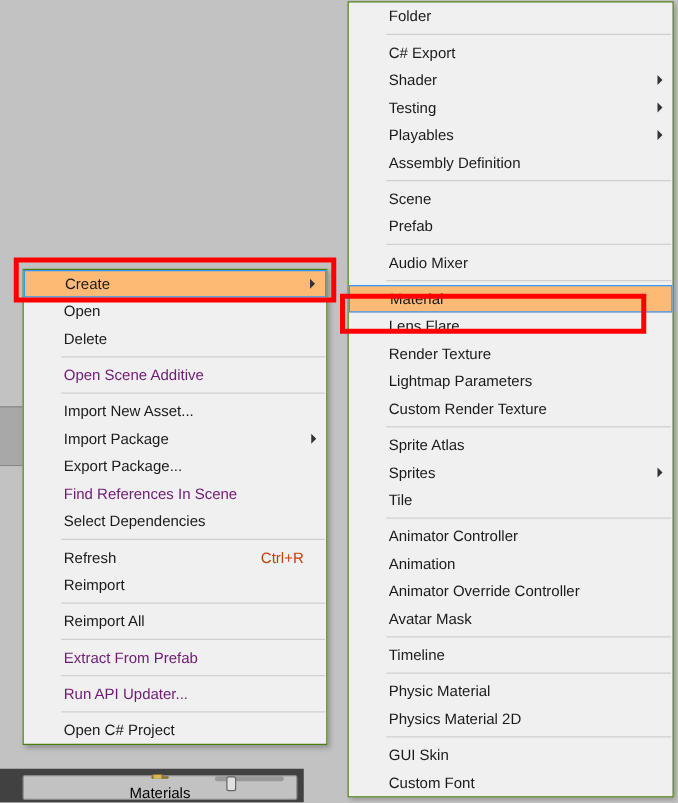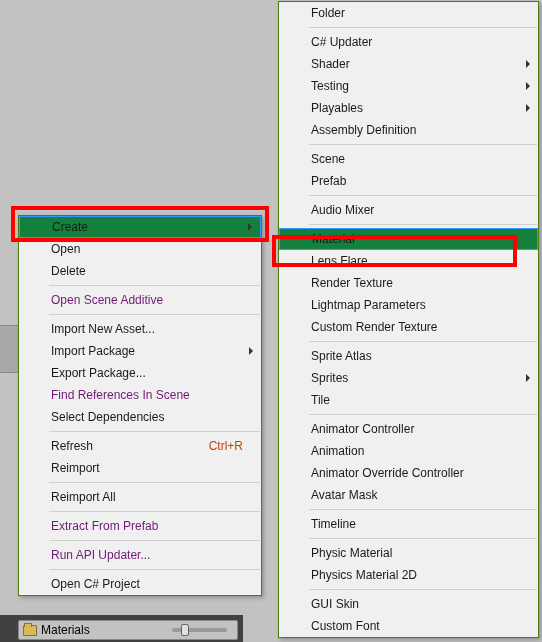--- a/index.html
+++ b/index.html
@@ -42,20 +42,21 @@
     position: absolute;
     left: 18px; top: 620px;
     width: 220px; height: 20px;
     background: #c2c2c2;
     border: 1px solid #888;
     border-radius: 2px;
     display: flex;
     align-items: center;
     padding: 0 4px;
     gap: 4px;
+    flex-direction: column;
   }
   .folder-glyph {
     width: 14px; height: 11px;
     background: #d9b85a;
     border: 1px solid #8a7030;
     border-radius: 1px;
     position: relative;
   }
   .folder-glyph::before {
     content: "";
@@ -103,21 +104,21 @@
     align-items: center;
     justify-content: space-between;
     height: 22px;
     padding: 0 30px 0 32px;
     color: #1a1a1a;
     cursor: default;
     position: relative;
   }
   .menu-item.disabled { color: #701a75; }
   .menu-item.highlight {
-    background: #15803d;
+    background: #fdba74;
     border: 1px solid #3399ff;
     margin: 0;
     height: 22px;
   }
   .menu-sep {
     height: 1px;
     background: #d0d0d0;
     margin: 3px 1px 3px 30px;
   }
   .submenu-arrow {
@@ -214,21 +215,21 @@
     <span>Open C# Project</span>
   </div>
 </div>
 
 <div class="context-menu menu-right">
   <div class="menu-item">
     <span>Folder</span>
   </div>
   <div class="menu-sep"></div>
   <div class="menu-item">
-    <span>C# Updater</span>
+    <span>C# Export</span>
   </div>
   <div class="menu-item">
     <span>Shader</span>
     <span class="submenu-arrow"></span>
   </div>
   <div class="menu-item">
     <span>Testing</span>
     <span class="submenu-arrow"></span>
   </div>
   <div class="menu-item">

